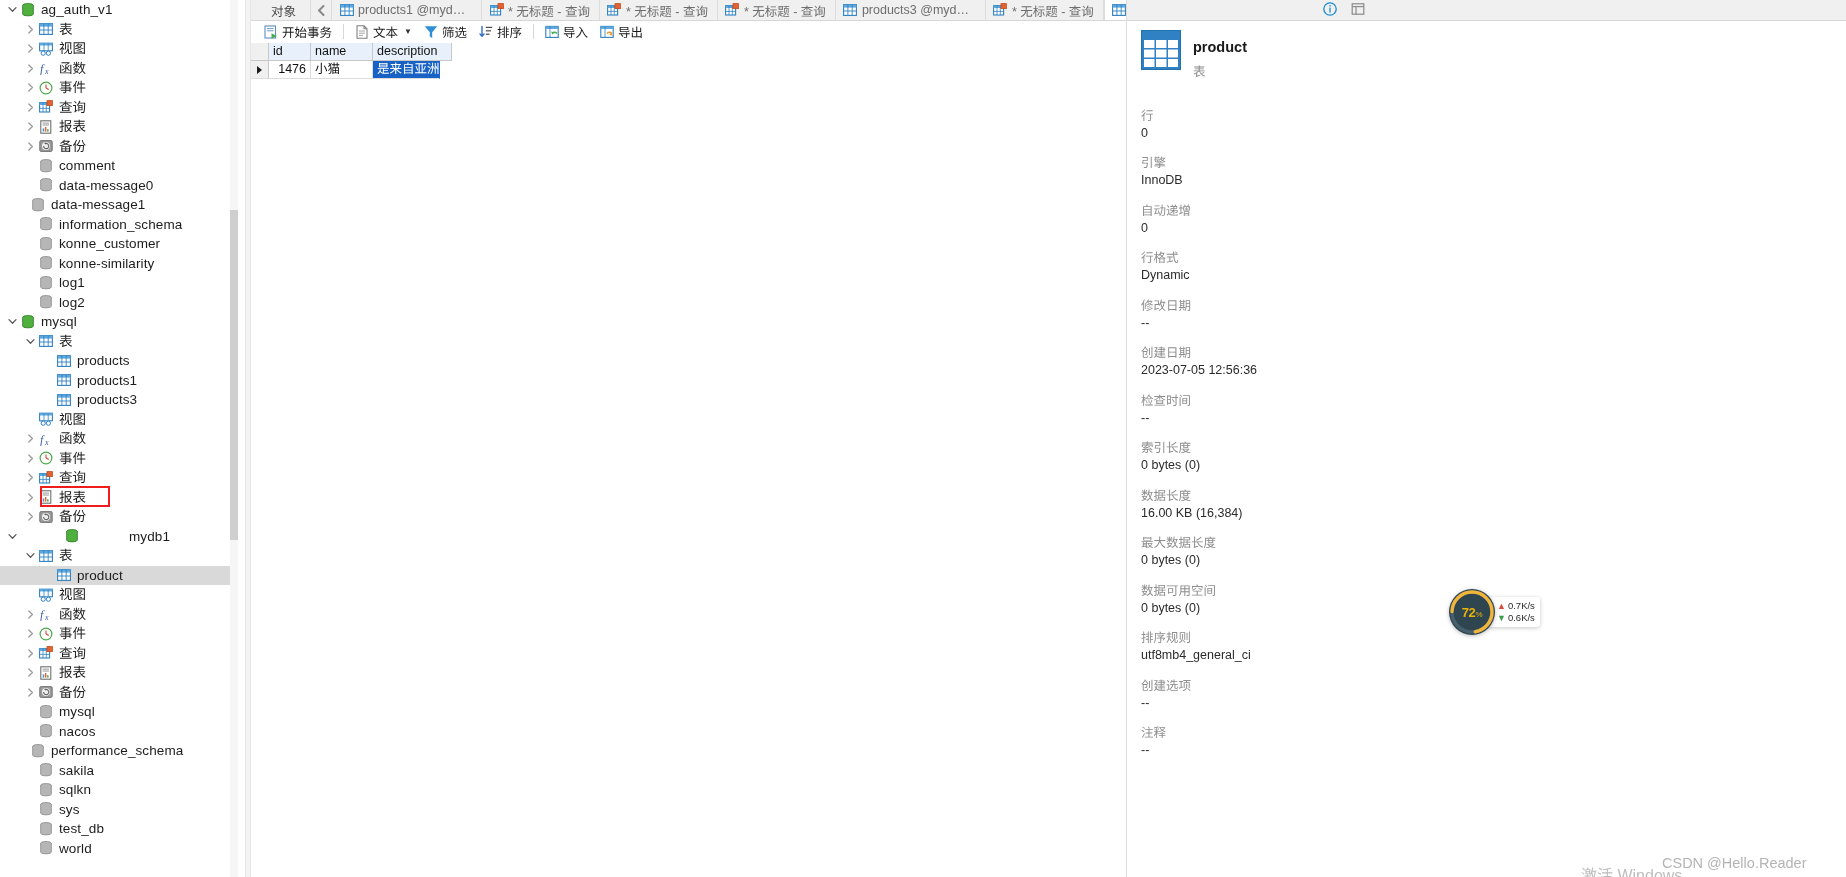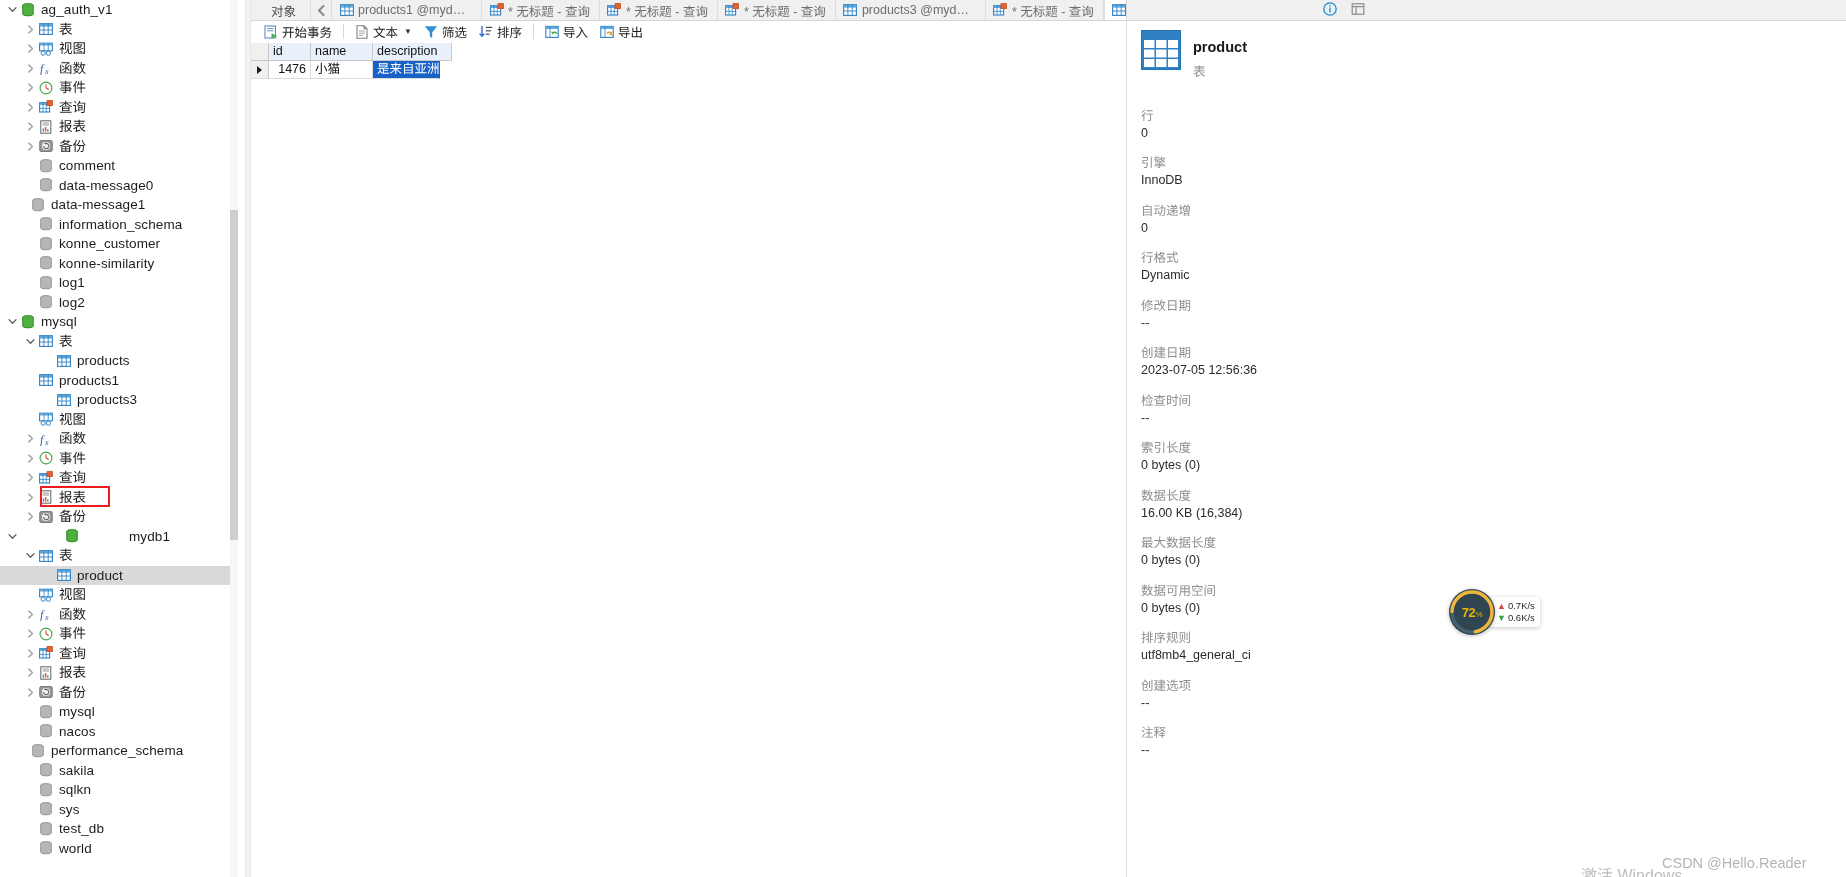--- a/index.html
+++ b/index.html
@@ -671,21 +671,21 @@
                 <rect x="0.6" y="1.6" width="12.8" height="10.8" fill="#ffffff" stroke="#2f81c4" stroke-width="1.1"></rect>
                 <rect x="0.6" y="1.6" width="12.8" height="3" fill="#5ea8dd"></rect>
                 <line x1="4.9" y1="1.6" x2="4.9" y2="12.4" stroke="#2f81c4" stroke-width="0.9"></line>
                 <line x1="9.2" y1="1.6" x2="9.2" y2="12.4" stroke="#2f81c4" stroke-width="0.9"></line>
                 <line x1="0.6" y1="8" x2="13.4" y2="8" stroke="#2f81c4" stroke-width="0.9"></line>
               </svg>
             </span>
           </span>
           <span class="tlabel">products</span>
         </div>
-        <div class="tree-row" style="padding-left: 24px;">
+        <div class="tree-row" style="padding-left: 42px;">
           <span class="twisty none"></span>
           <span class="ticon">
             <span style="display: inline-flex; align-items: center; justify-content: center;">
               <svg width="14" height="14" viewBox="0 0 14 14">
                 <rect x="0.6" y="1.6" width="12.8" height="10.8" fill="#ffffff" stroke="#2f81c4" stroke-width="1.1"></rect>
                 <rect x="0.6" y="1.6" width="12.8" height="3" fill="#5ea8dd"></rect>
                 <line x1="4.9" y1="1.6" x2="4.9" y2="12.4" stroke="#2f81c4" stroke-width="0.9"></line>
                 <line x1="9.2" y1="1.6" x2="9.2" y2="12.4" stroke="#2f81c4" stroke-width="0.9"></line>
                 <line x1="0.6" y1="8" x2="13.4" y2="8" stroke="#2f81c4" stroke-width="0.9"></line>
               </svg>

